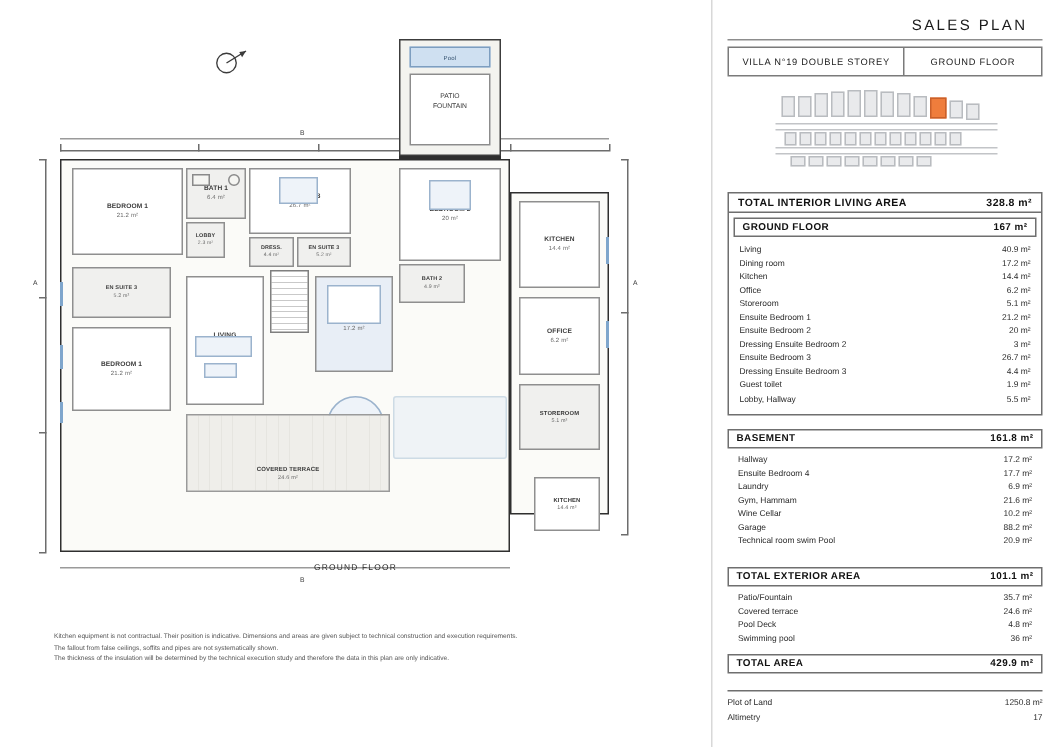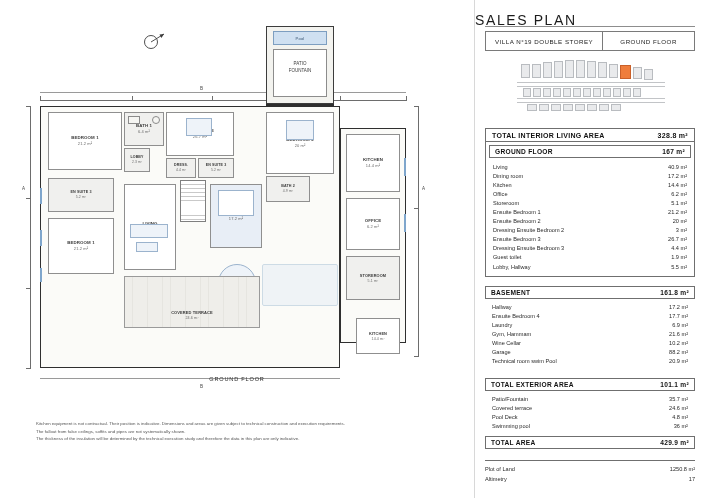--- a/index.html
+++ b/index.html
@@ -181,22 +181,22 @@
   #panel {
     position: absolute;
     left: 474px; top: 0;
     width: 231px; height: 498px;
     background: #ffffff;
     border-left: 1px solid #d8d8d8;
   }
   .panel-title {
     position: absolute;
     left: 0; right: 20px; top: 12px;
-    text-align: left;
-    font-size: 14px;
+    text-align: right;
+    font-size: 10px;
     letter-spacing: 1.6px;
     color: #1b1b1b;
   }
   .rule {
     position: absolute;
     left: 10px; right: 10px;
     height: 1px; background: #8d8d8d;
   }
 
   .idbar {

